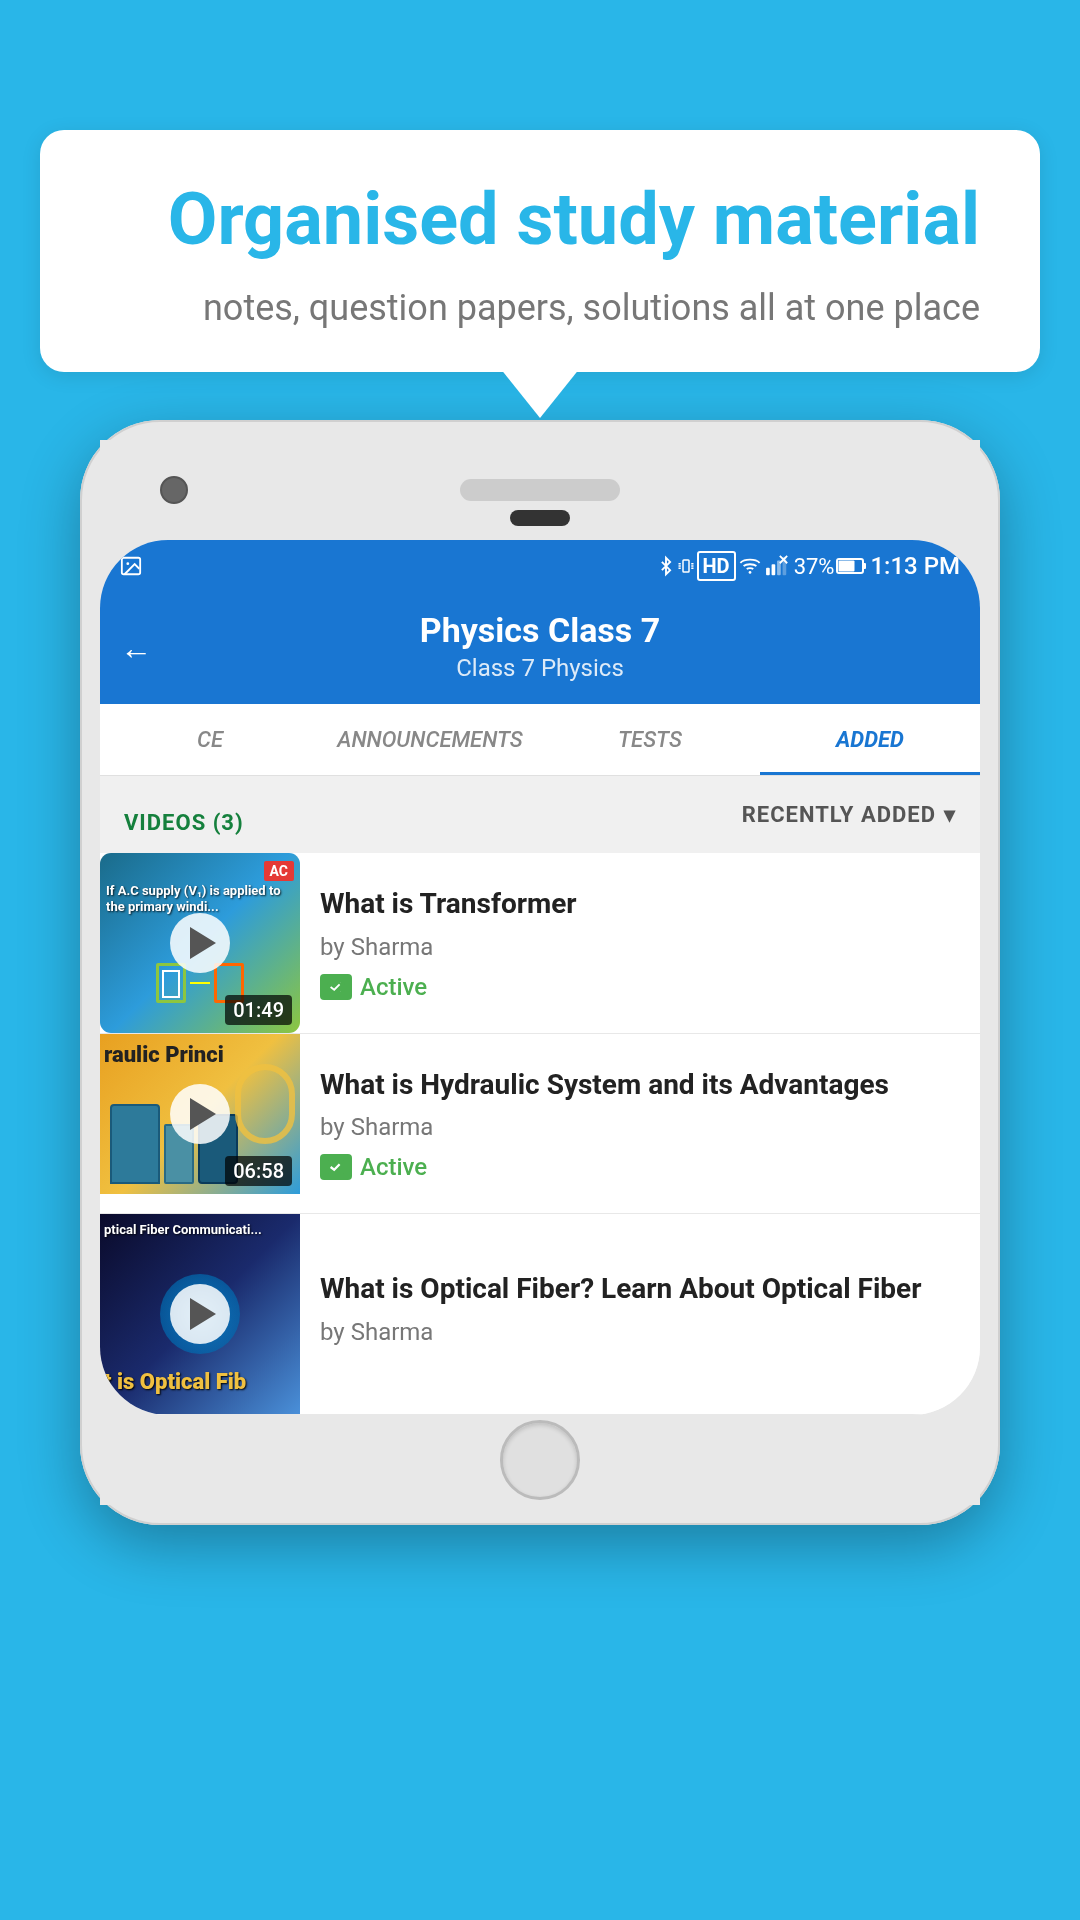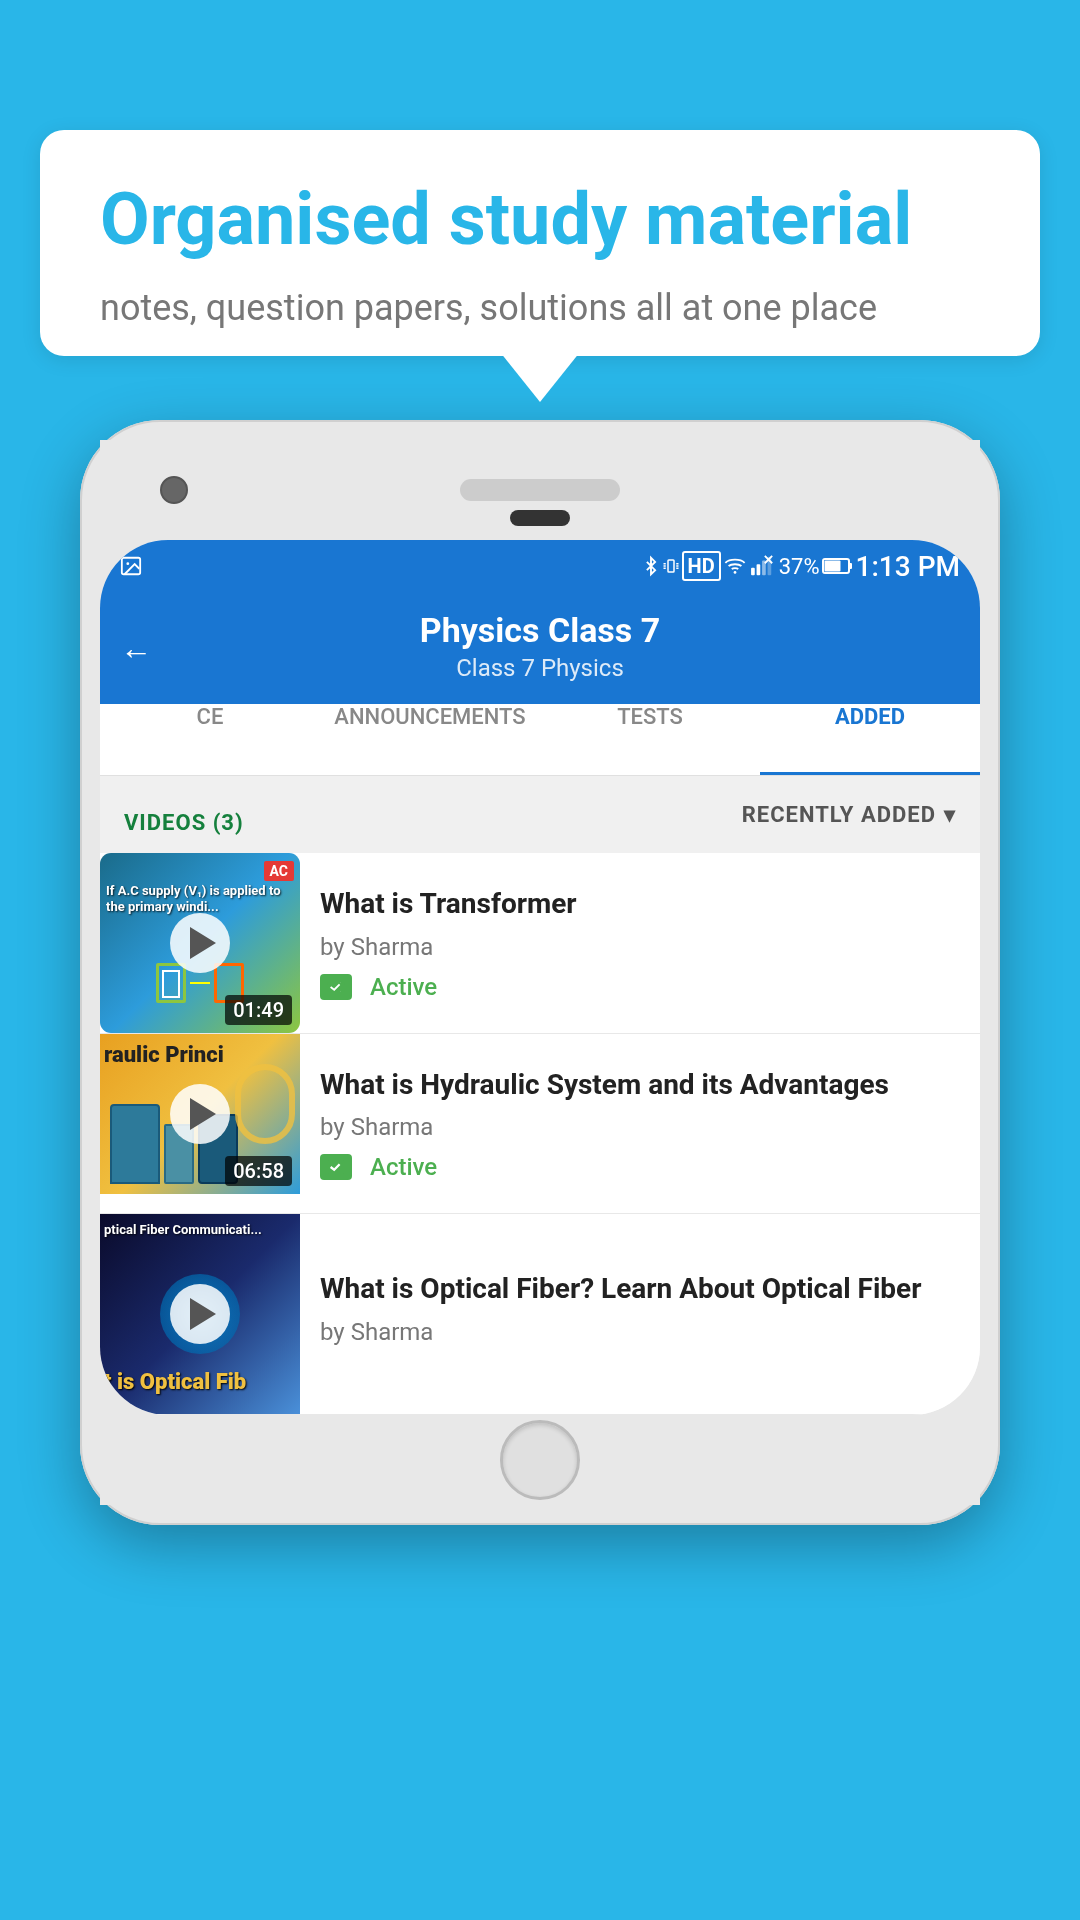--- a/index.html
+++ b/index.html
@@ -16,23 +16,24 @@
     .speech-bubble-container {
       position: absolute;
       top: 130px;
       left: 40px;
       right: 40px;
       z-index: 10;
     }
     .speech-bubble {
       background: white;
       border-radius: 24px;
-      padding: 50px 60px 22px 60px;
+      padding: 50px 60px 38px 60px;
       position: relative;
       box-shadow: 0 4px 20px rgba(0,0,0,0.1);
+      text-align: right;
     }
     .speech-bubble::after {
       content: '';
       position: absolute;
       bottom: -46px;
       left: 50%;
       transform: translateX(-50%);
       width: 0;
       height: 0;
       border-left: 40px solid transparent;
@@ -177,27 +178,28 @@
       background: white;
       display: flex;
       align-items: stretch;
       height: 72px;
       border-bottom: 1px solid #e0e0e0;
       position: relative;
     }
     .tab-item {
       flex: 1;
       display: flex;
-      align-items: flex-start;
+      align-items: center;
       justify-content: center;
       font-size: 22px;
       font-weight: 500;
       color: #888;
       cursor: pointer;
       position: relative;
+      font-style: italic;
     }
     .tab-item.active {
       color: #1976d2;
       font-weight: 700;
     }
     .tab-item.active::after {
       content: '';
       position: absolute;
       bottom: 0;
       left: 0;
@@ -311,21 +313,21 @@
       margin-bottom: 10px;
     }
     .video-author {
       font-size: 24px;
       color: #777;
       margin-bottom: 12px;
     }
     .video-status {
       display: flex;
       align-items: center;
-      gap: 18px;
+      gap: 8px;
     }
     .status-icon {
       width: 32px;
       height: 26px;
       background: #4caf50;
       border-radius: 4px;
       display: flex;
       align-items: center;
       justify-content: center;
     }
@@ -443,21 +445,21 @@
               <line x1="16" y1="1" x2="24" y2="9" stroke="white" stroke-width="2"></line>
               <line x1="24" y1="1" x2="16" y2="9" stroke="white" stroke-width="2"></line>
             </svg>
             <span>37%</span>
 
             <svg width="32" height="22" viewBox="0 0 32 22" fill="white">
                 <rect x="1" y="4" width="26" height="14" rx="2" fill="none" stroke="white" stroke-width="2"></rect>
                 <rect x="27" y="8" width="3" height="6" rx="1" fill="white"></rect>
                 <rect x="2.5" y="5.5" width="16" height="11" rx="1" fill="white"></rect>
               </svg>
-            <span style="font-size:28px;font-weight:500;">1:13 PM</span>
+            <span style="font-size:24px;font-weight:500;">1:13 PM</span>
           </div>
         </div>
 
         <div class="app-header">
           <div class="back-arrow">←</div>
           <div class="header-title">Physics Class 7</div>
           <div class="header-breadcrumb">Class 7    Physics</div>
         </div>
 
         <div class="tab-bar">

